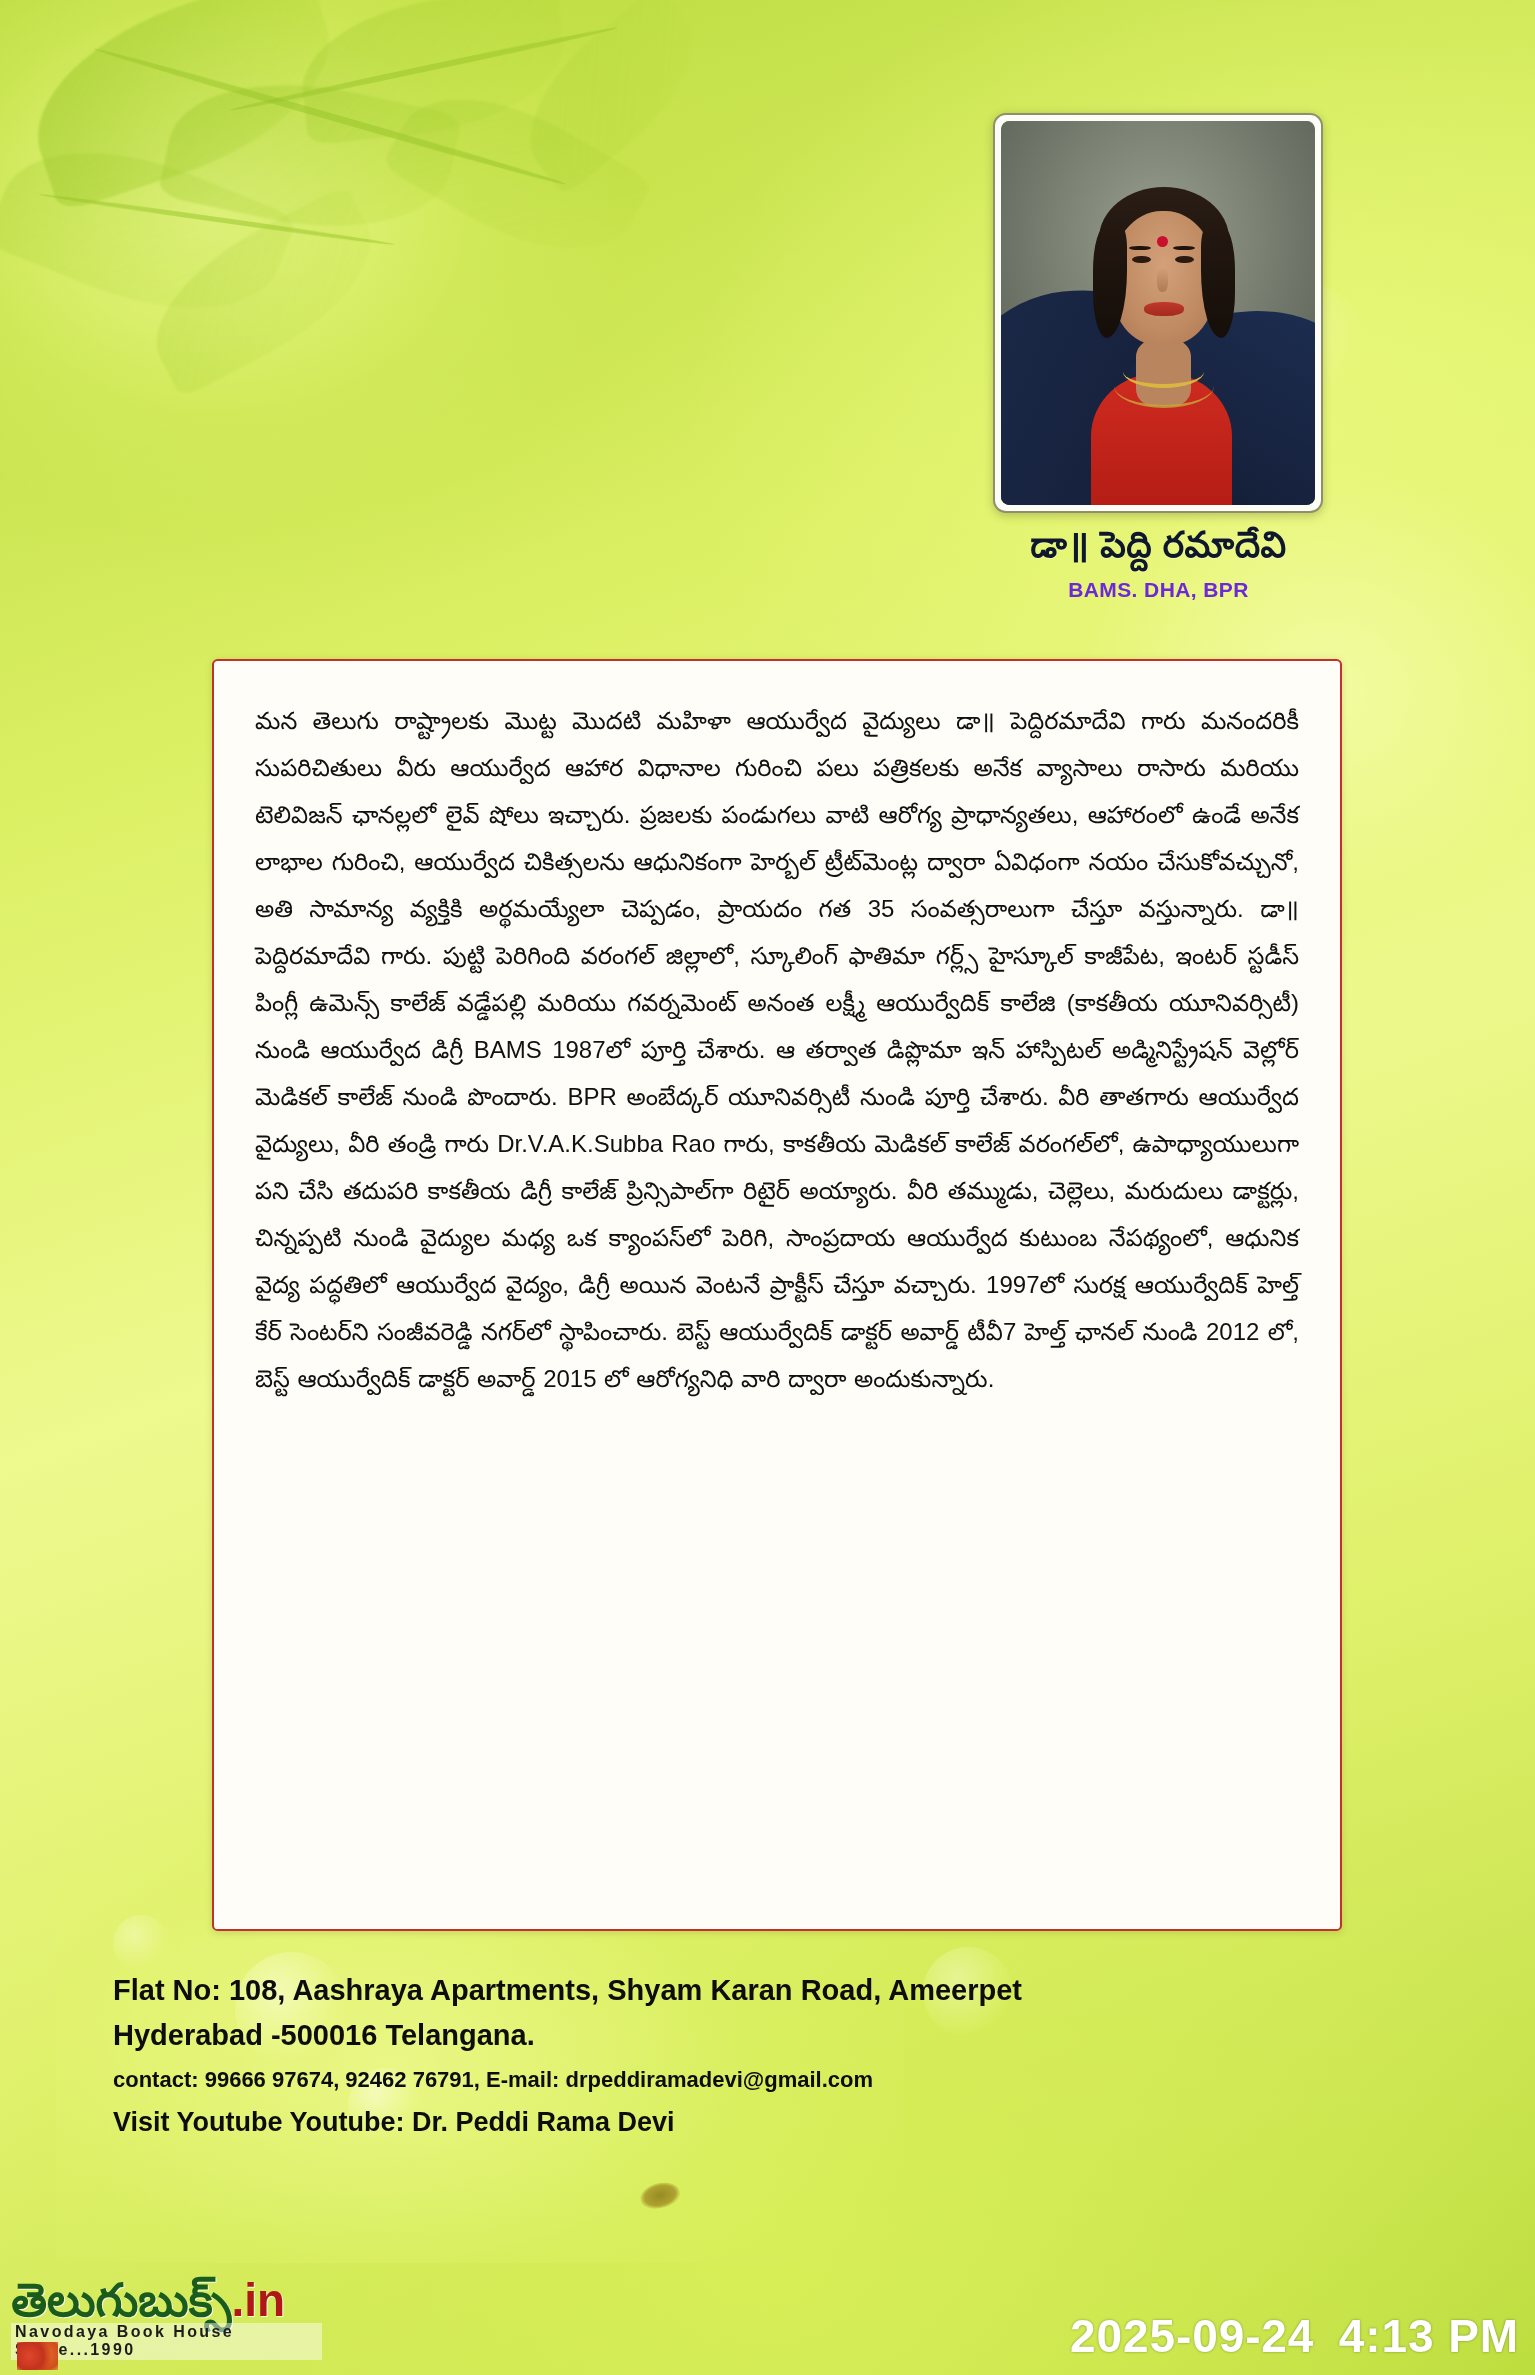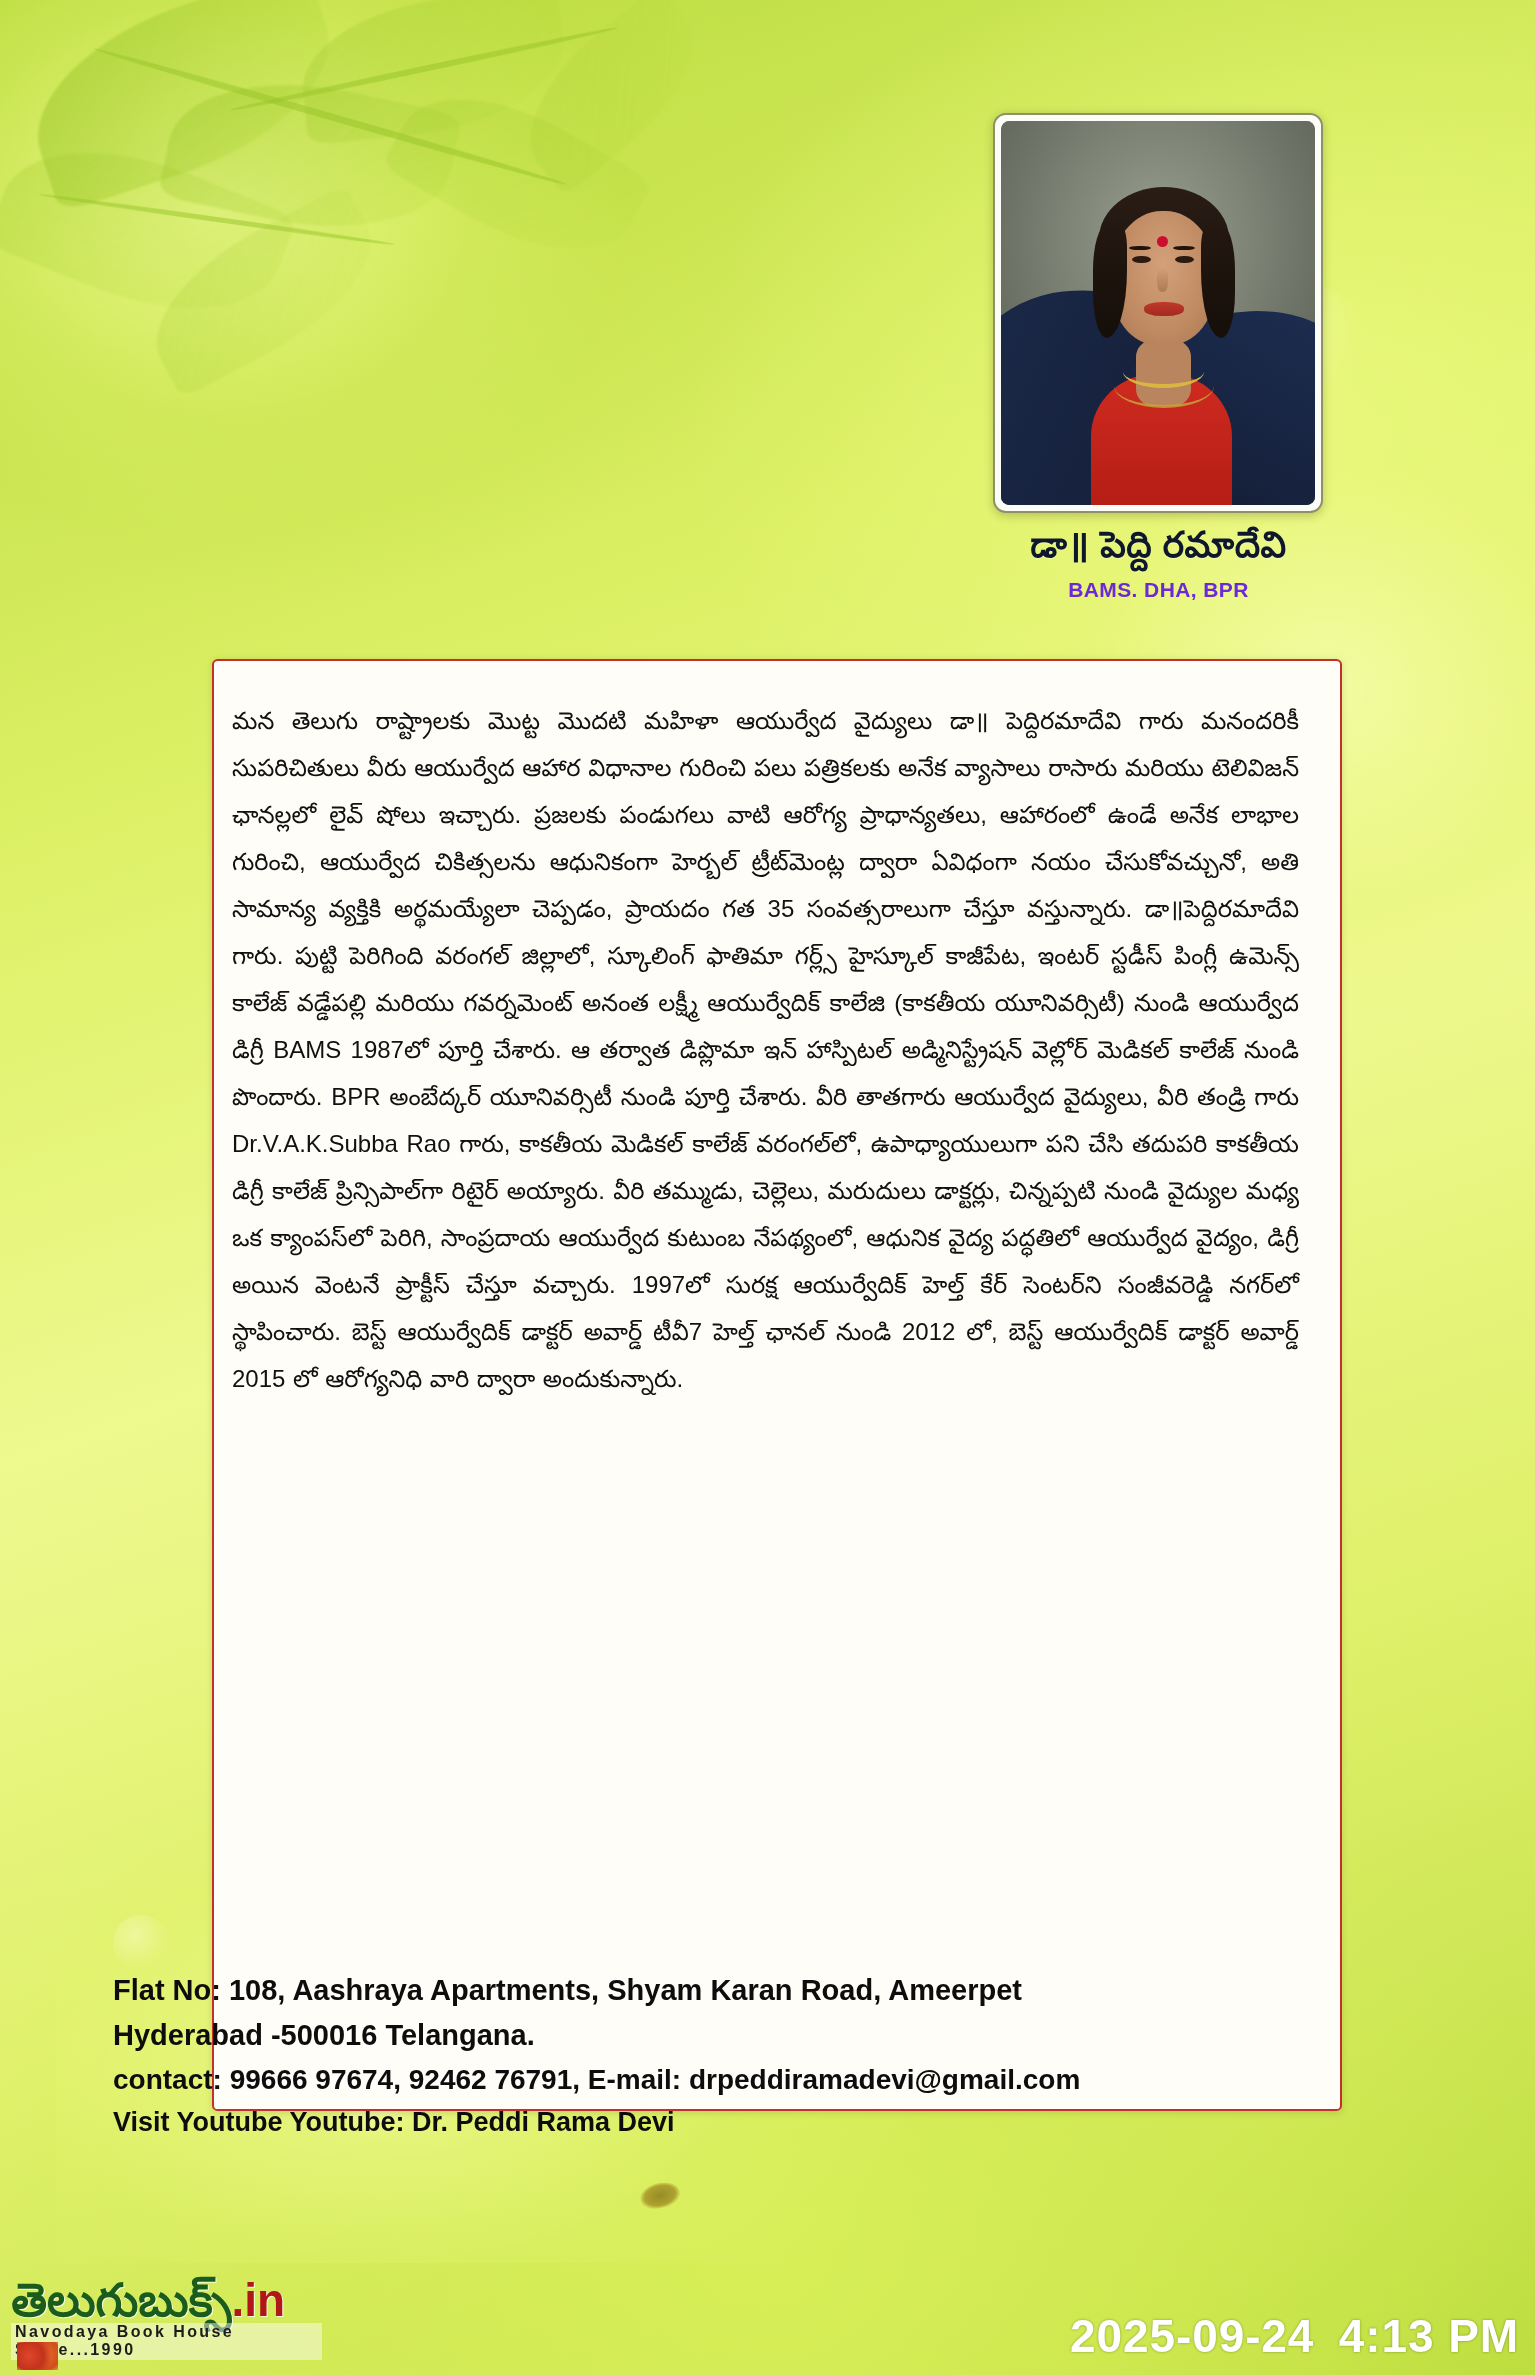--- a/index.html
+++ b/index.html
@@ -173,26 +173,26 @@
     color: #6d28d9;
     letter-spacing: 0.4px;
   }
 
   
   .panel {
     position: absolute;
     left: 212px;
     top: 659px;
     width: 1130px;
-    height: 1452px;
+    height: 1272px;
     background: #fffdf7;
     border: 2.8px solid #c4302b;
     border-radius: 5.6px;
     box-sizing: border-box;
-    padding: 36px 41px 28px 18px;
+    padding: 36px 41px 28px 41px;
     box-shadow: 0 1.9px 7.5px rgba(80,80,30,0.18);
   }
   .panel p {
     margin: 0;
     font-family: "Liberation Sans", sans-serif;
     font-size: 24px;
     line-height: 47px;
     color: #111111;
     text-align: justify;
     text-justify: inter-word;
@@ -204,21 +204,21 @@
     position: absolute;
     left: 113px;
     top: 1968px;
     width: 1318px;
     text-align: left;
     color: #0d0d0d;
     font-weight: 700;
   }
   .footer .line1 { font-size: 29px; line-height: 45px; }
   .footer .line2 { font-size: 29px; line-height: 45px; }
-  .footer .line3 { font-size: 28px; line-height: 43px; }
+  .footer .line3 { font-size: 22px; line-height: 43px; }
   .footer .line4 { font-size: 27px; line-height: 43px; }
 
   
   .watermark {
     position: absolute;
     left: 11.3px;
     bottom: 9.4px;
     width: 311px;
     height: 87px;
   }

